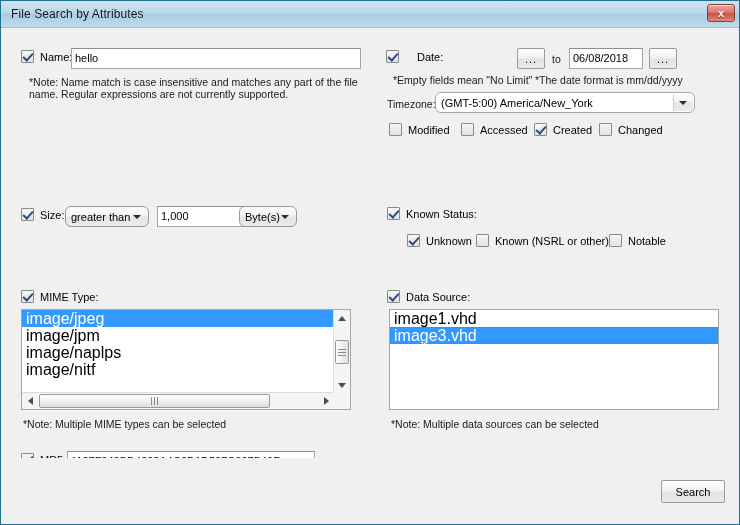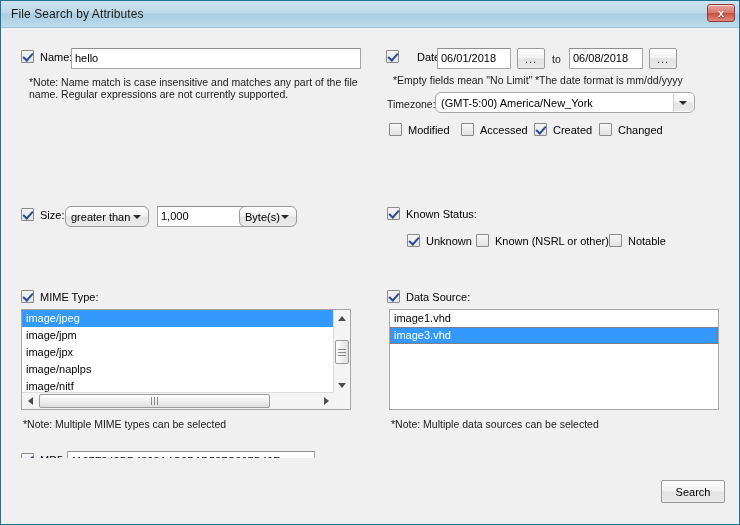--- a/index.html
+++ b/index.html
@@ -198,21 +198,21 @@
     box-sizing: border-box;
     border: 1px solid #a6a6a6;
     background: #ffffff;
     overflow: hidden;
   }
   .list-items { position: absolute; left: 0; top: 0; right: 0; }
   .li {
     height: 17px;
     line-height: 17px;
     padding-left: 4px;
-    font-size: 11px;
+    font-size: 16px;
     color: #000;
     white-space: nowrap;
     box-sizing: border-box;
   }
   .li.sel {
     background: #3399ff;
     color: #ffffff;
   }
   .li.sel.focus {
     outline: 1px dotted #c8641e;
@@ -333,21 +333,20 @@
 
       <div class="row" style="left:20px; top:262px;">
         <div class="cb checked"></div>
         <span class="cb-label">MIME Type:</span>
       </div>
 
       <div class="listbox" style="left:20px; top:281px; width:330px; height:101px;">
         <div class="list-items" style="right:17px;">
           <div class="li sel">image/jpeg</div>
           <div class="li">image/jpm</div>
-          <div class="li">image/jpx</div>
           <div class="li">image/naplps</div>
           <div class="li">image/nitf</div>
         </div>
 
         <div class="vscroll">
           <div class="sb-btn" style="top:0;">
             <span class="tri tri-up"></span>
           </div>
           <div class="thumb-v" style="top:30px; height:24px;">
             <span class="grip-v">
@@ -387,21 +386,20 @@
       </div>
       <div class="txt" style="position:absolute; left:66px; top:423px; width:248px;">1127F348BD4303A4C3D1D587C807B49F</div>
     </div>
 
     <div class="panel-right">
 
       <div class="row" style="left:7px; top:22px;gap:12px;">
         <div class="cb checked"></div>
         <span class="cb-label">Date:</span>
       </div>
-      <div class="txt" style="position:absolute; left:58px; top:20px; width:74px;">06/01/2018</div>
       <div class="btn btn-dots" style="position:absolute; left:138px; top:20px;">...</div>
       <div class="note" style="left:173px; top:25px;">to</div>
       <div class="txt" style="position:absolute; left:190px; top:20px; width:74px;">06/08/2018</div>
       <div class="btn btn-dots" style="position:absolute; left:270px; top:20px;">...</div>
 
       <div class="note" style="left:14px; top:46px;">*Empty fields mean "No Limit"</div>
       <div class="note" style="left:156px; top:46px;">*The date format is mm/dd/yyyy</div>
 
       <div class="note" style="left:8px; top:70px;">Timezone:</div>
       <div class="combo flat" style="position:absolute; left:56px; top:64px; width:260px;">

